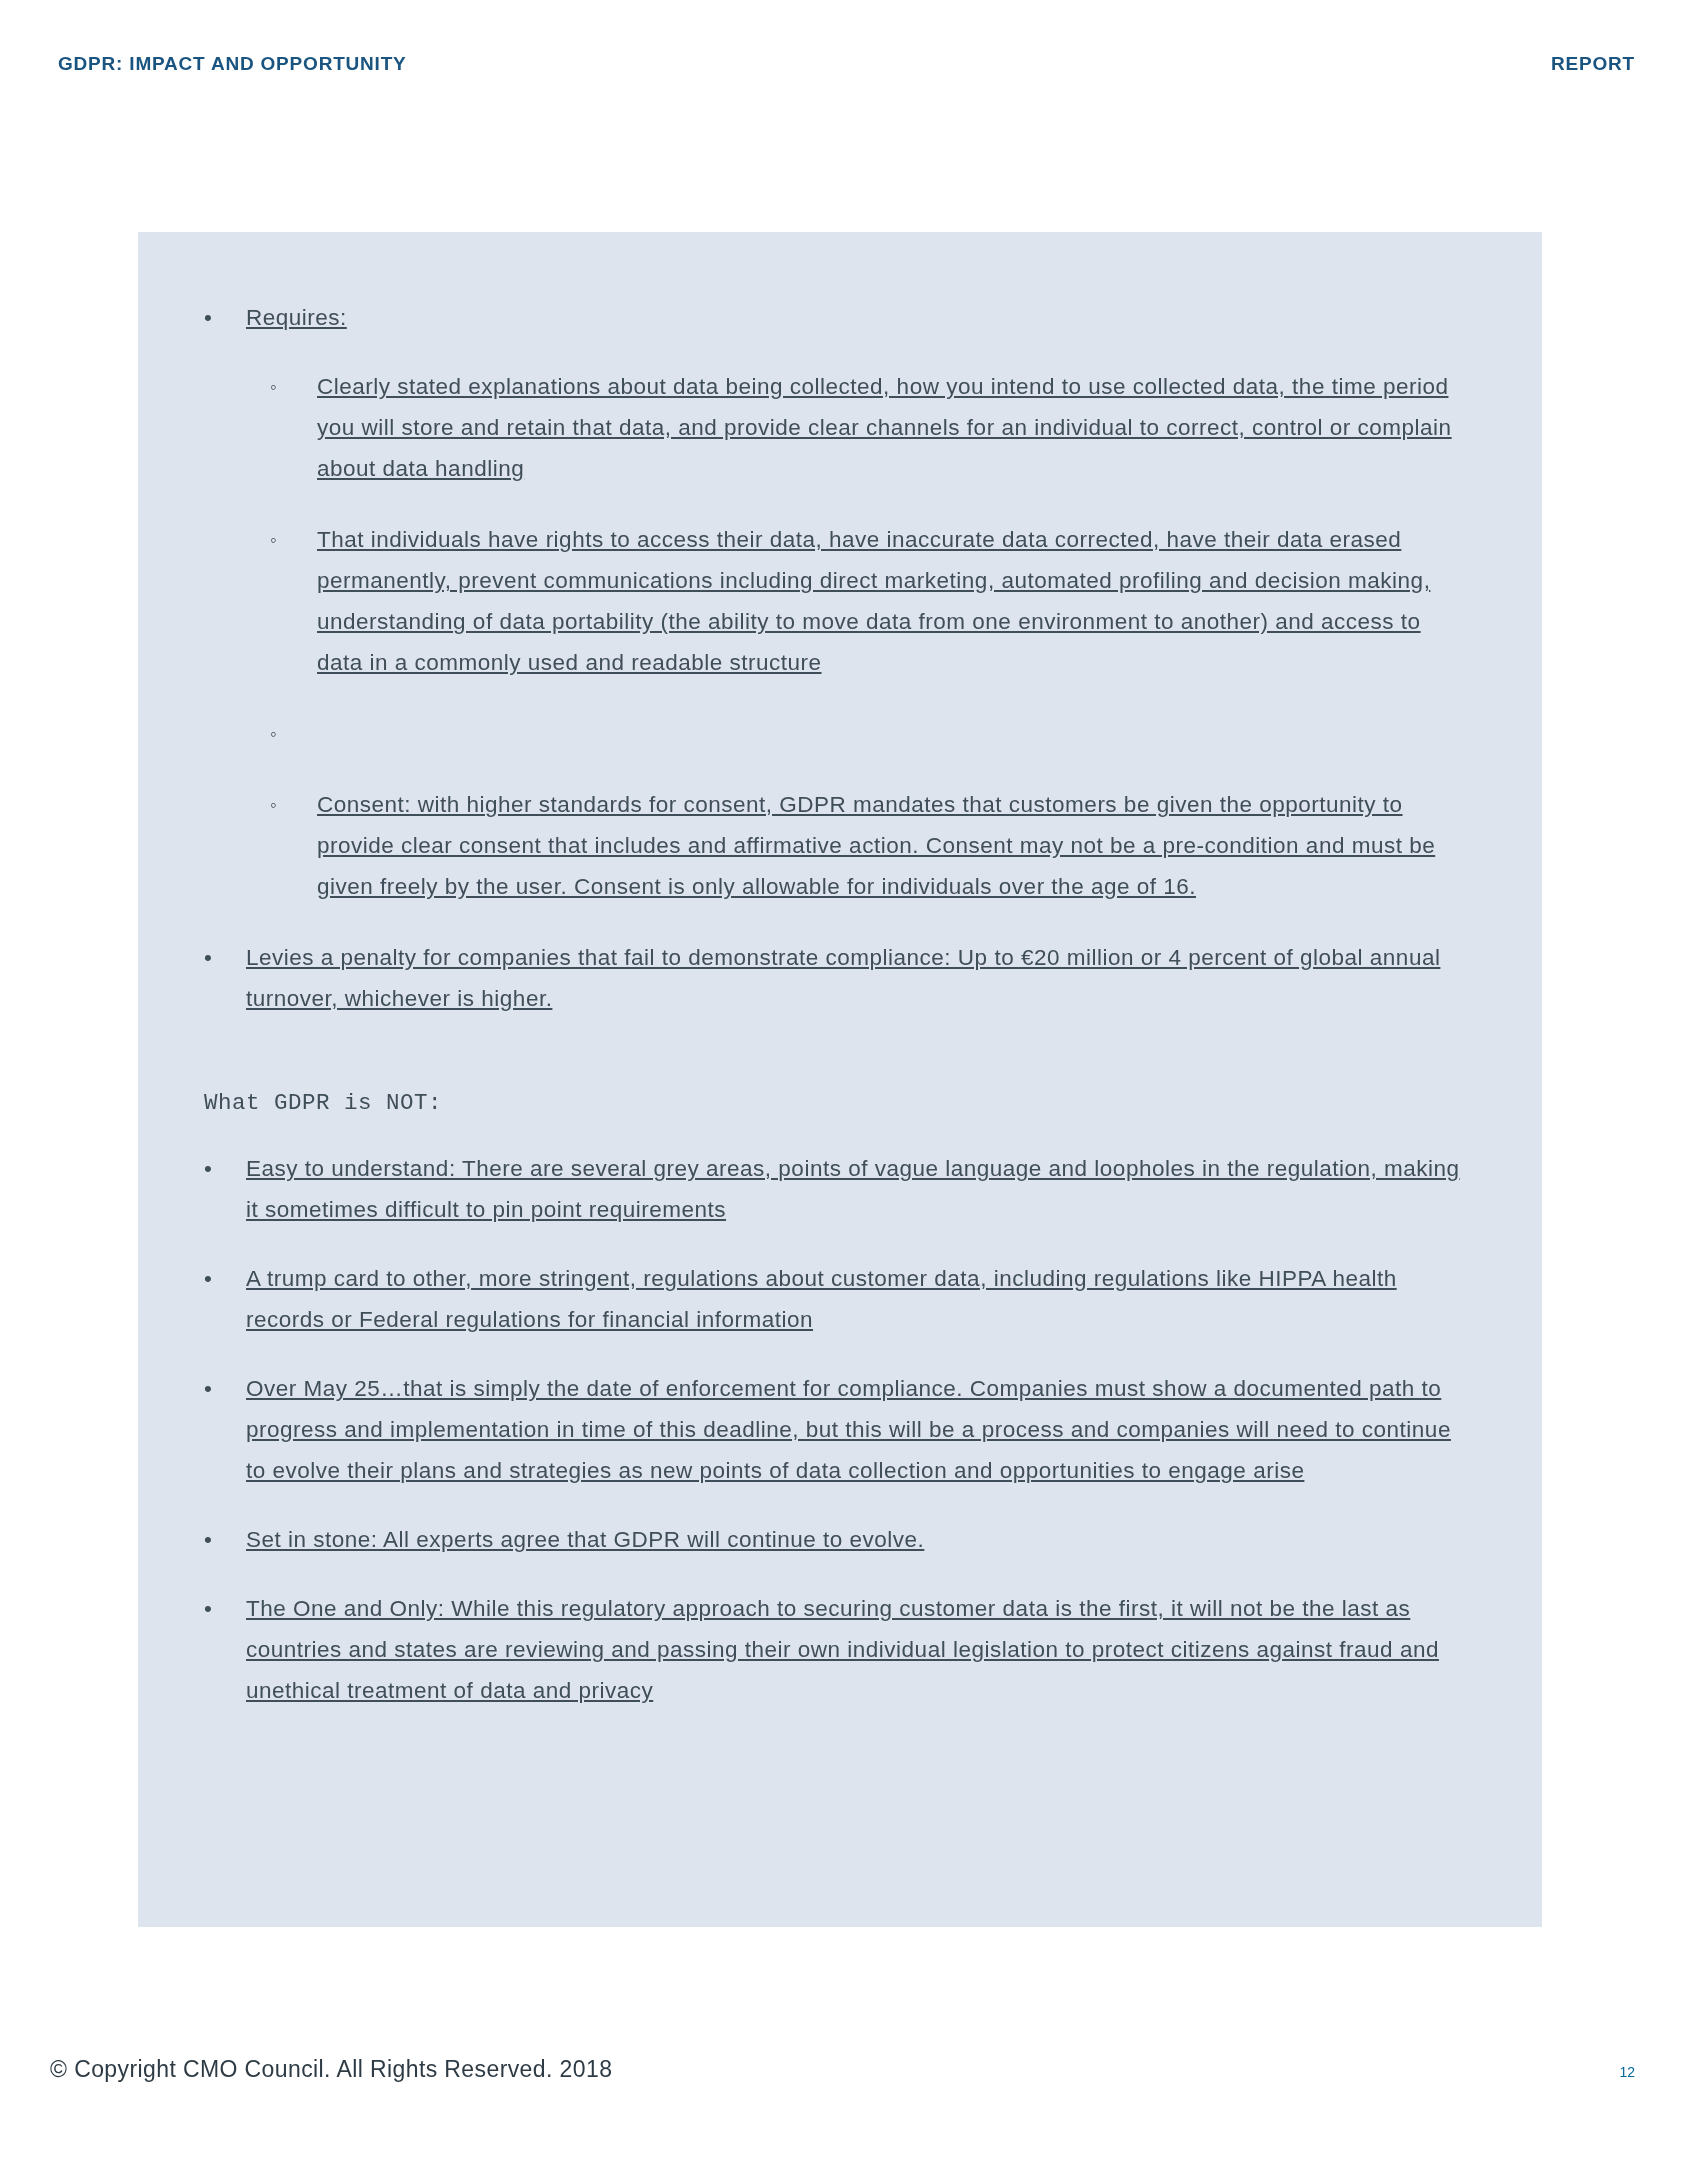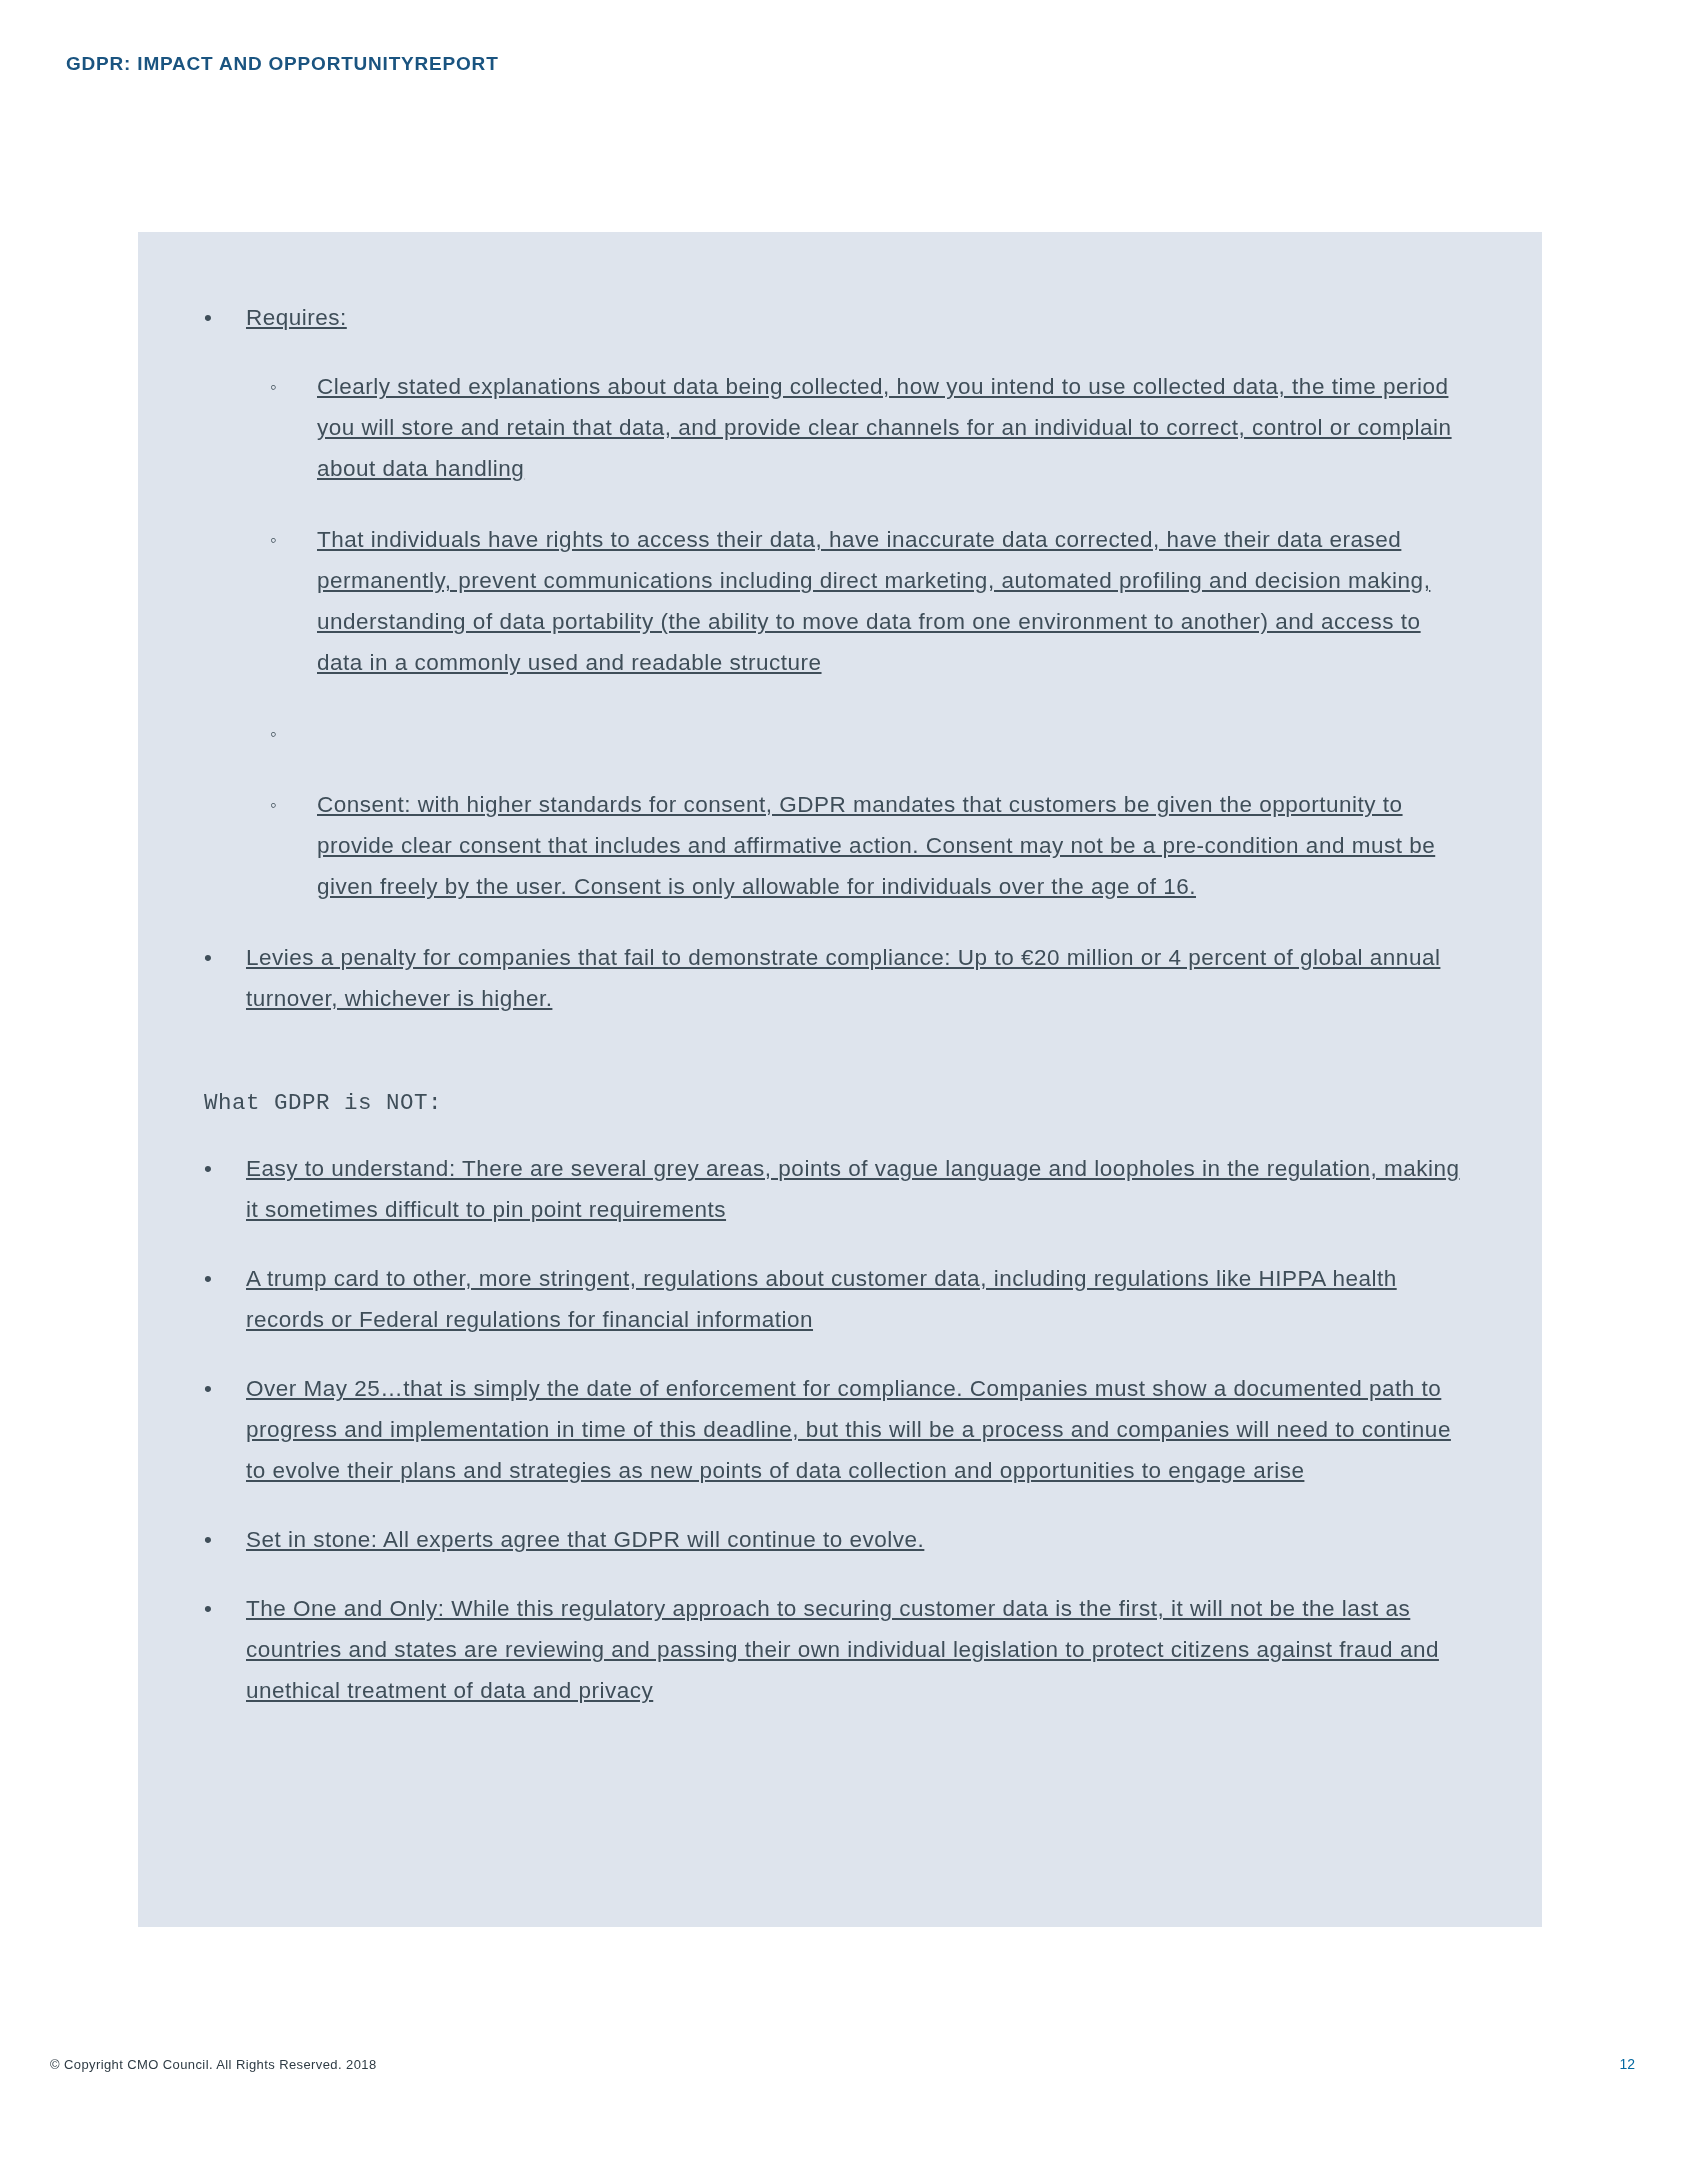--- a/index.html
+++ b/index.html
@@ -9,24 +9,24 @@
     height: 2183px;
     position: relative;
     font-family: "Liberation Sans", sans-serif;
     overflow: hidden;
   }
 
   
   .hdr {
     position: absolute;
     top: 53px;
-    left: 66px;
+    left: 58px;
     right: 52px;
     display: flex;
-    justify-content: flex-start;
+    justify-content: space-between;
     align-items: baseline;
   }
   .hdr-text {
     font-size: 19px;
     font-weight: bold;
     letter-spacing: 0.8px;
     color: #1a5480;
   }
 
   
@@ -67,21 +67,21 @@
   .ftr {
     position: absolute;
     left: 50px;
     right: 52px;
     top: 2056px;
     display: flex;
     justify-content: space-between;
     align-items: baseline;
   }
   .copy {
-    font-size: 13px;
+    font-size: 23px;
     letter-spacing: 0.4px;
     color: #2e3b44;
   }
   .pnum {
     font-size: 14px;
     color: #0369a1;
   }
 </style>
 </head>
 <body>

